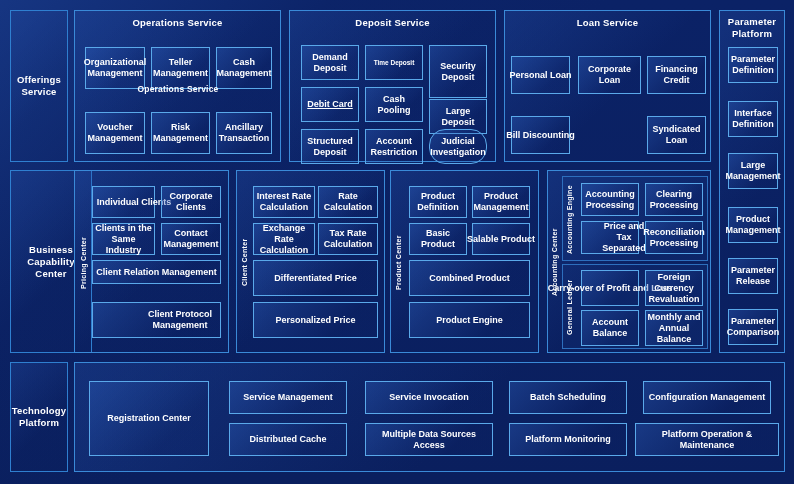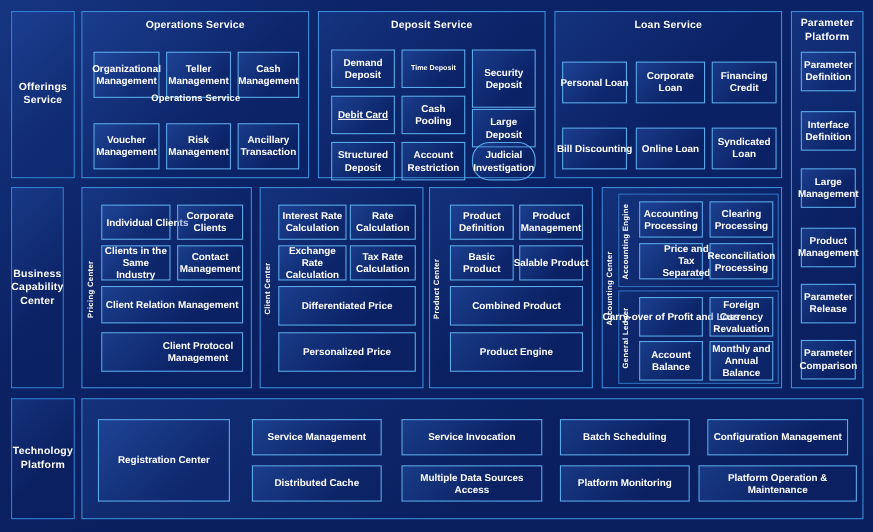--- a/index.html
+++ b/index.html
@@ -61,21 +61,21 @@
   }
 </style>
 </head>
 <body>
 
 <div id="root">
 
   <div class="sidecell" style="left:10px;top:10px;width:58px;height:152px;">Offerings
 Service</div>
 
-  <div class="sidecell" style="left:10px;top:170px;width:48px;height:183px;">Business
+  <div class="sidecell" style="left:10px;top:170px;width:82px;height:183px;">Business
 Capability
 Center</div>
 
   <div class="sidecell" style="left:10px;top:362px;width:58px;height:110px;">Technology
 Platform</div>
 
   <div class="panel" style="left:74px;top:10px;width:207px;height:152px;">
     <div class="panel-title">Operations Service</div>
     <div class="tile" style="left:10px;top:36px;width:60px;height:42px;">Organizational
 Management</div>
@@ -113,21 +113,20 @@
   </div>
 
   <div class="panel" style="left:504px;top:10px;width:207px;height:152px;">
     <div class="panel-title">Loan Service</div>
     <div class="tile overflow" style="left:6px;top:45px;width:59px;height:38px;">Personal Loan</div>
     <div class="tile" style="left:73px;top:45px;width:63px;height:38px;">Corporate
 Loan</div>
     <div class="tile" style="left:142px;top:45px;width:59px;height:38px;">Financing
 Credit</div>
     <div class="tile overflow" style="left:6px;top:105px;width:59px;height:38px;">Bill Discounting</div>
-    <div class="tile" style="left:73px;top:105px;width:63px;height:38px;">Online Loan</div>
     <div class="tile" style="left:142px;top:105px;width:59px;height:38px;">Syndicated
 Loan</div>
   </div>
 
   <div class="panel" style="left:719px;top:10px;width:66px;height:343px;">
     <div class="panel-title" style="top:5px;line-height:12px;white-space:pre-line;">Parameter
 Platform</div>
     <div class="tile" style="left:8px;top:36px;width:50px;height:36px;">Parameter
 Definition</div>
     <div class="tile" style="left:8px;top:90px;width:50px;height:36px;">Interface
@@ -144,21 +143,21 @@
 
   <div class="panel" style="left:74px;top:170px;width:155px;height:183px;">
     <div class="vlabel" style="left:2px;top:0;width:12px;height:183px;">Pricing Center</div>
     <div class="tile overflow" style="left:17px;top:15px;width:63px;height:32px;padding-left:22px;">Individual Clients</div>
     <div class="tile" style="left:86px;top:15px;width:60px;height:32px;">Corporate
 Clients</div>
     <div class="tile" style="left:17px;top:52px;width:63px;height:32px;">Clients in the
 Same Industry</div>
     <div class="tile" style="left:86px;top:52px;width:60px;height:32px;">Contact
 Management</div>
-    <div class="tile" style="left:17px;top:89px;width:129px;height:34px;">Client Relation Management</div>
+    <div class="tile" style="left:17px;top:89px;width:129px;height:24px;">Client Relation Management</div>
     <div class="tile" style="left:17px;top:131px;width:129px;height:36px;padding-left:48px;">Client Protocol Management</div>
   </div>
 
   <div class="panel" style="left:236px;top:170px;width:149px;height:183px;">
     <div class="vlabel" style="left:1px;top:0;width:12px;height:183px;">Client Center</div>
     <div class="tile" style="left:16px;top:15px;width:62px;height:32px;">Interest Rate
 Calculation</div>
     <div class="tile" style="left:81px;top:15px;width:60px;height:32px;">Rate
 Calculation</div>
     <div class="tile" style="left:16px;top:52px;width:62px;height:32px;">Exchange Rate

